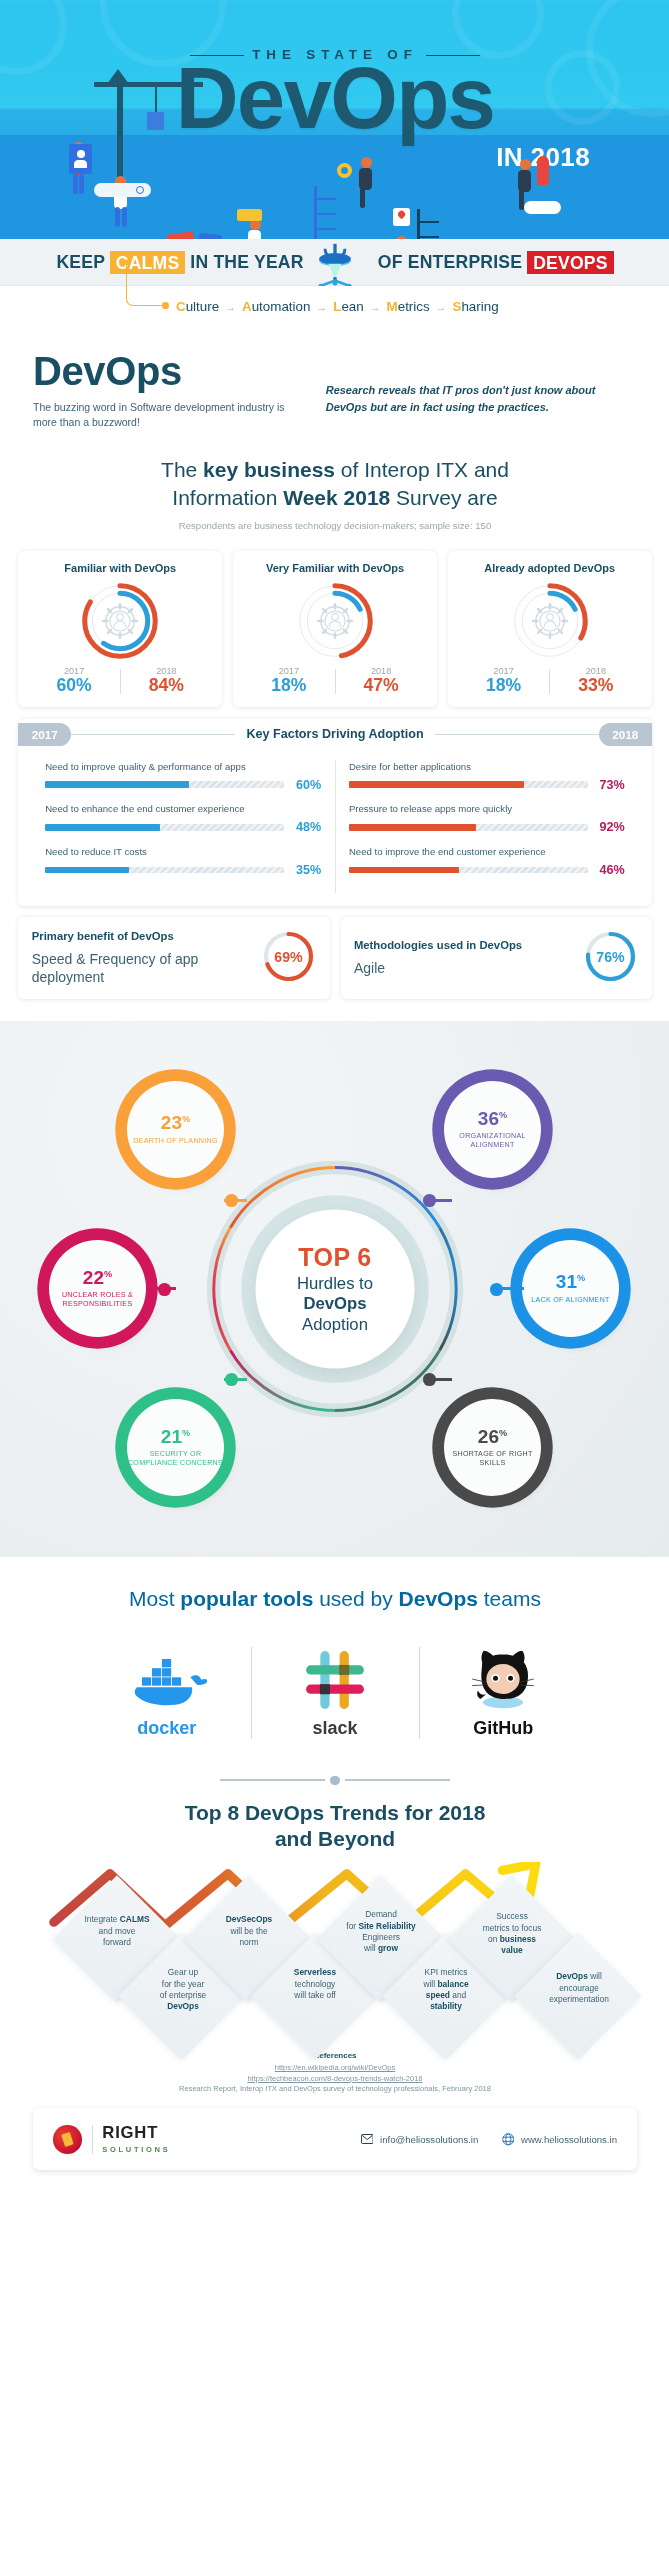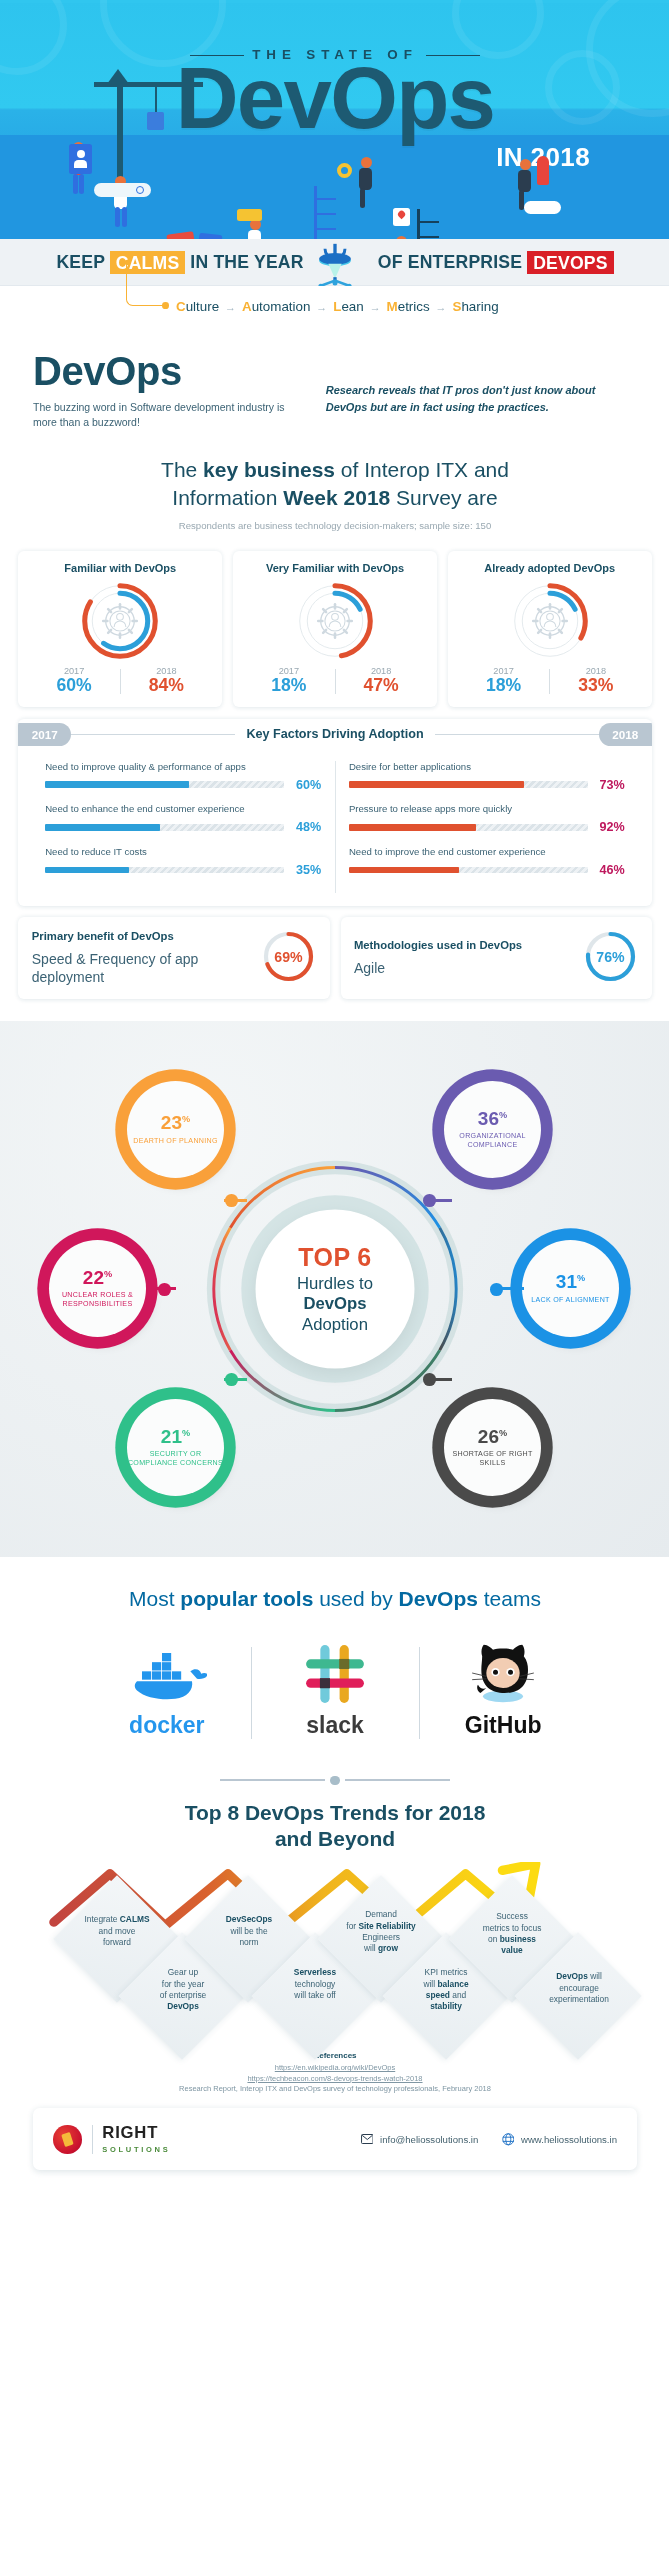--- a/index.html
+++ b/index.html
@@ -227,21 +227,21 @@
   .connector { position:absolute; height:2.5px; }
   .cdot { position:absolute; width:12.6px; height:12.6px; border-radius:50%; }
 
   
   .tools { background:#fff; padding:30px 0 22px; text-align:center; }
   .tools h2 { font-size:21px; font-weight:400; color:#0369a1; }
   .tools h2 b { font-weight:700; }
   .toolrow { display:flex; justify-content:center; align-items:flex-end; margin-top:28.5px; }
   .toolcell { width:134px; height:99px; display:flex; flex-direction:column; align-items:center; justify-content:flex-end; }
   .tooldiv { width:0.8px; height:92px; background:#cfd9e0; margin:0 16.7px; }
-  .toolname { font-size:23px; font-weight:700; margin-top:6.7px; }
+  .toolname { font-size:18px; font-weight:700; margin-top:6.7px; }
 
   
   .divider { display:flex; align-items:center; justify-content:center; margin:15px 0 11.7px; }
   .divider .dl { width:105px; height:2.5px; border-top:0.8px solid #b9c6d1; border-bottom:0.8px solid #b9c6d1; }
   .divider .dd { width:9.2px; height:9.2px; border-radius:50%; background:#a8bdc9; margin:0 5px; }
 
   .trends { padding:3.3px 0 15px; text-align:center; position:relative; }
   .trends h2 { font-size:21px; color:#1a4f63; line-height:1.25; }
   .trends h2 .b { font-weight:700; }
   .trendgraph { position:relative; height:159px; margin-top:10px; }
@@ -672,21 +672,21 @@
 
     <div id="top6-nodes">
         <div class="node" style="left: 127px; top: 60px; box-shadow: rgb(249, 160, 58) 0px 0px 0px 11.7px, rgba(0, 0, 0, 0.18) 5px 6.7px 11.7px;">
           <div class="npc" style="color:#f9a03a">23<sup>%</sup></div>
           <div class="nlbl" style="color:#f9a03a">DEARTH OF PLANNING</div>
         </div>
         <div class="connector" style="left: 224px; top: 178px; width: 23.4px; background: rgb(249, 160, 58);"></div>
         <div class="cdot" style="left: 225px; top: 173px; background: rgb(249, 160, 58);"></div>
         <div class="node" style="left: 444px; top: 60px; box-shadow: rgb(106, 91, 176) 0px 0px 0px 11.7px, rgba(0, 0, 0, 0.18) 5px 6.7px 11.7px;">
           <div class="npc" style="color:#6a5bb0">36<sup>%</sup></div>
-          <div class="nlbl" style="color:#6a5bb0">ORGANIZATIONAL COMPLIANCE</div>
+          <div class="nlbl" style="color:#6a5bb0">ORGANIZATIONAL ALIGNMENT</div>
         </div>
         <div class="connector" style="left: 429px; top: 178px; width: 23.4px; background: rgb(106, 91, 176);"></div>
         <div class="cdot" style="left: 423px; top: 173px; background: rgb(106, 91, 176);"></div>
         <div class="node" style="left: 49px; top: 219px; box-shadow: rgb(208, 23, 91) 0px 0px 0px 11.7px, rgba(0, 0, 0, 0.18) 5px 6.7px 11.7px;">
           <div class="npc" style="color:#d0175b">22<sup>%</sup></div>
           <div class="nlbl" style="color:#d0175b">UNCLEAR ROLES &amp; RESPONSIBILITIES</div>
         </div>
         <div class="connector" style="left: 146px; top: 266px; width: 30px; background: rgb(208, 23, 91);"></div>
         <div class="cdot" style="left: 158px; top: 262px; background: rgb(208, 23, 91);"></div>
         <div class="node" style="left: 522px; top: 219px; box-shadow: rgb(27, 146, 229) 0px 0px 0px 11.7px, rgba(0, 0, 0, 0.18) 5px 6.7px 11.7px;">

